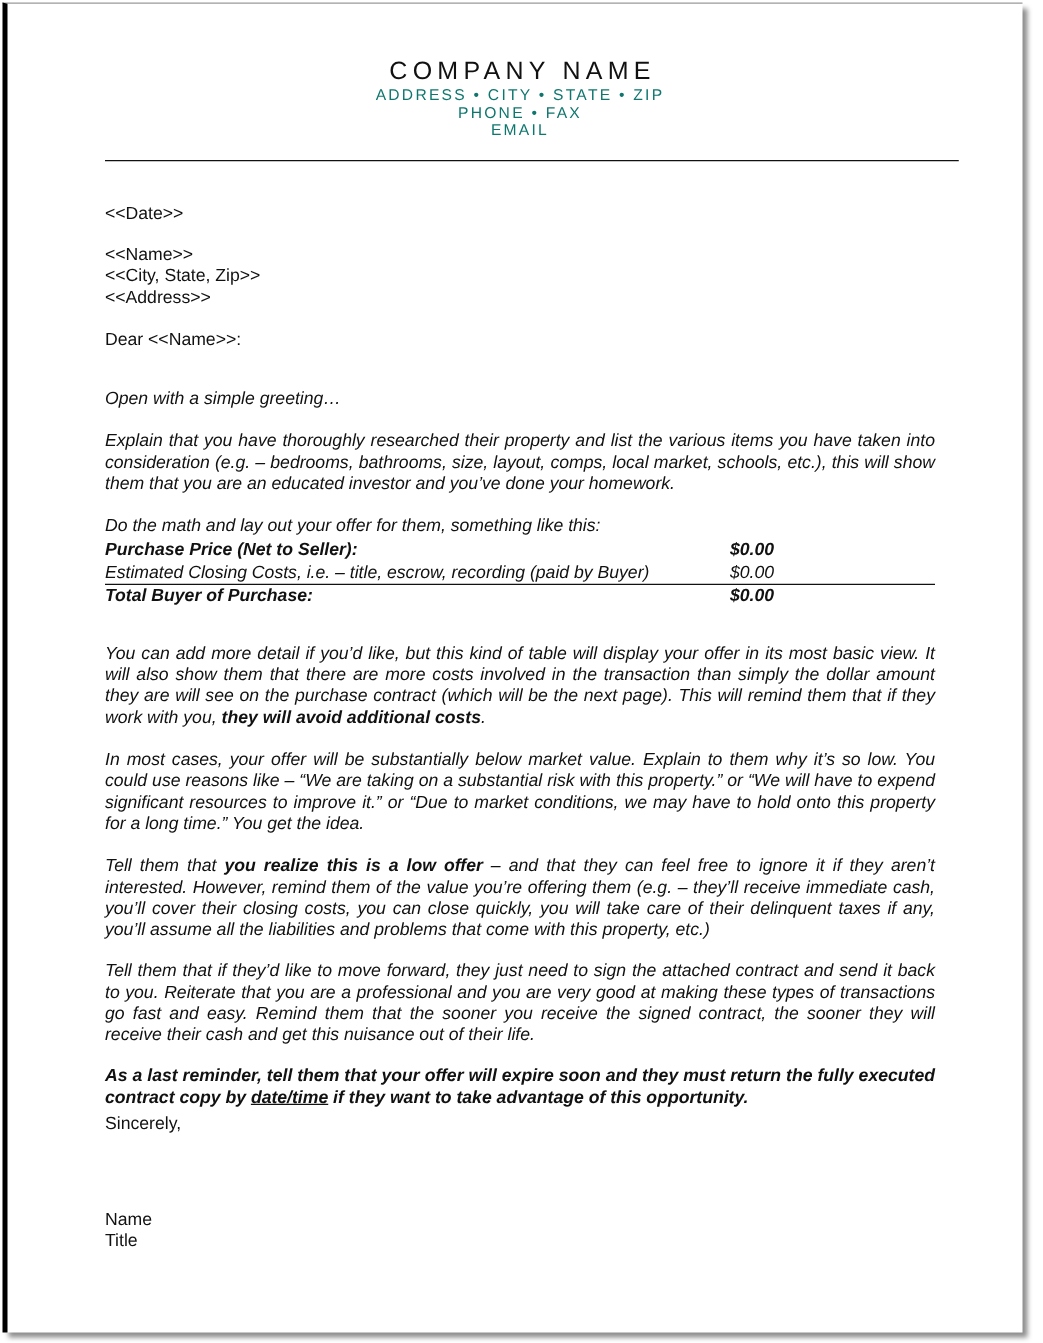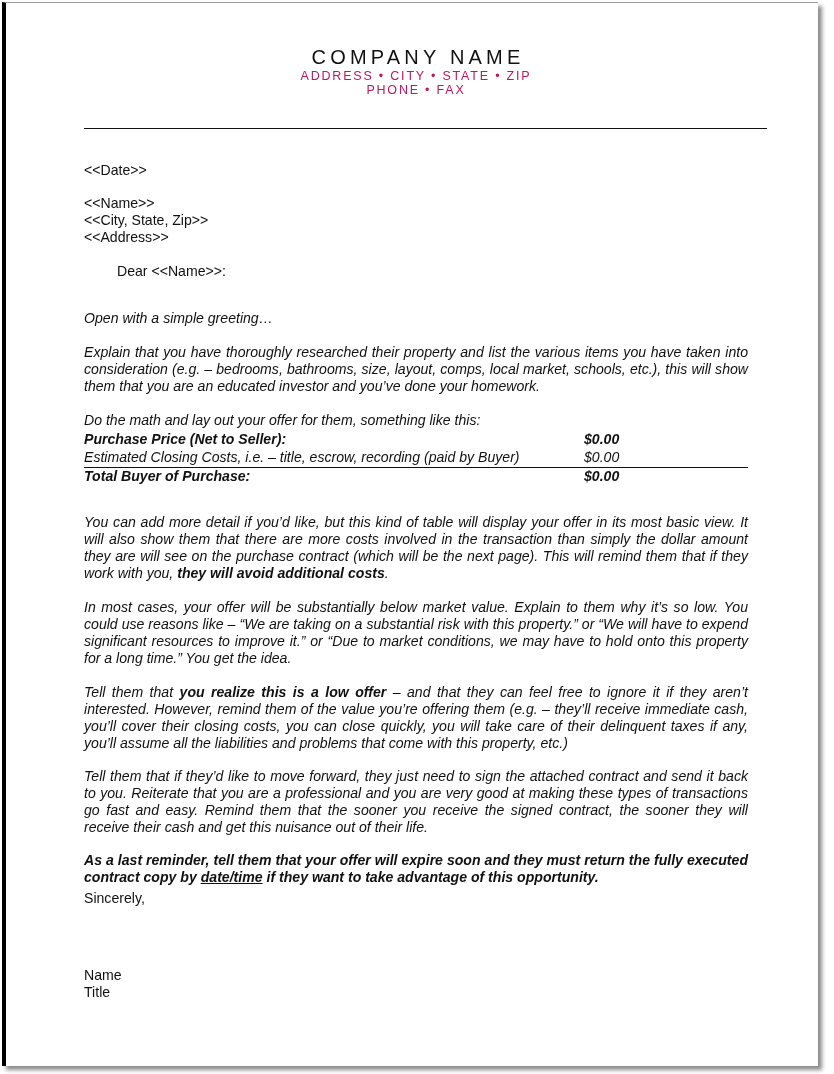--- a/index.html
+++ b/index.html
@@ -11,21 +11,21 @@
     box-shadow: 4px 4px 4px rgba(0,0,0,0.45);
     box-sizing: border-box;
   }
   .content {
     position: absolute; left: 78px; top: 0; width: 664px;
     font-family: "Liberation Sans", sans-serif; font-size: 14.1px; color: #111;
     line-height: 17px;
   }
   .letterhead { position: absolute; left: 0; top: 42px; width: 664px; text-align: center; }
   .company { font-size: 20px; letter-spacing: 4.2px; line-height: 24px; color: #111; padding-left: 4px; }
-  .hline { font-size: 12.5px; letter-spacing: 1.8px; line-height: 14px; color: #be185d; }
+  .hline { font-size: 12.5px; letter-spacing: 1.8px; line-height: 14px; color: #0f766e; }
   .rule { position: absolute; left: 0; top: 125px; width: 683px; height: 0; border-top: 1.5px solid #111; }
   .block { position: absolute; left: 0; width: 664px; }
   .it { font-style: italic; margin-top: 13px; }
   .j { text-align: justify; }
   b { font-weight: bold; }
   u { text-decoration: underline; }
   .offer { position: absolute; left: 0; top: 428px; width: 664px; font-style: italic; }
   .offer-row { position: relative; height: 18px; }
   .offer-row .lbl { position: absolute; left: 0; top: 0; }
   .offer-row .amt { position: absolute; left: 500px; top: 0; }
@@ -35,32 +35,33 @@
 </head>
 <body>
 
 <div class="page">
   <div class="content">
 
     <div class="letterhead">
       <div class="company">COMPANY NAME</div>
       <div class="hline">ADDRESS • CITY • STATE • ZIP</div>
       <div class="hline">PHONE • FAX</div>
+      <div class="hline">EMAIL</div>
     </div>
     <div class="rule"></div>
 
     <div class="block" style="top:159px;">&lt;&lt;Date&gt;&gt;</div>
 
     <div class="block" style="top:192px;">
       <div>&lt;&lt;Name&gt;&gt;</div>
       <div>&lt;&lt;City, State, Zip&gt;&gt;</div>
       <div>&lt;&lt;Address&gt;&gt;</div>
     </div>
 
-    <div class="block" style="top:260px;margin-left:33px;">Dear &lt;&lt;Name&gt;&gt;:</div>
+    <div class="block" style="top:260px;">Dear &lt;&lt;Name&gt;&gt;:</div>
 
     <div class="block it" style="top:294px;">Open with a simple greeting…</div>
 
     <div class="block it j" style="top:328px;">Explain that you have thoroughly researched their property and list the various items you have taken into consideration (e.g. – bedrooms, bathrooms, size, layout, comps, local market, schools, etc.), this will show them that you are an educated investor and you’ve done your homework.</div>
 
     <div class="block it" style="top:396px;">Do the math and lay out your offer for them, something like this:</div>
 
     <div class="offer">
       <div class="offer-row bold">
         <span class="lbl">Purchase Price (Net to Seller):</span>

